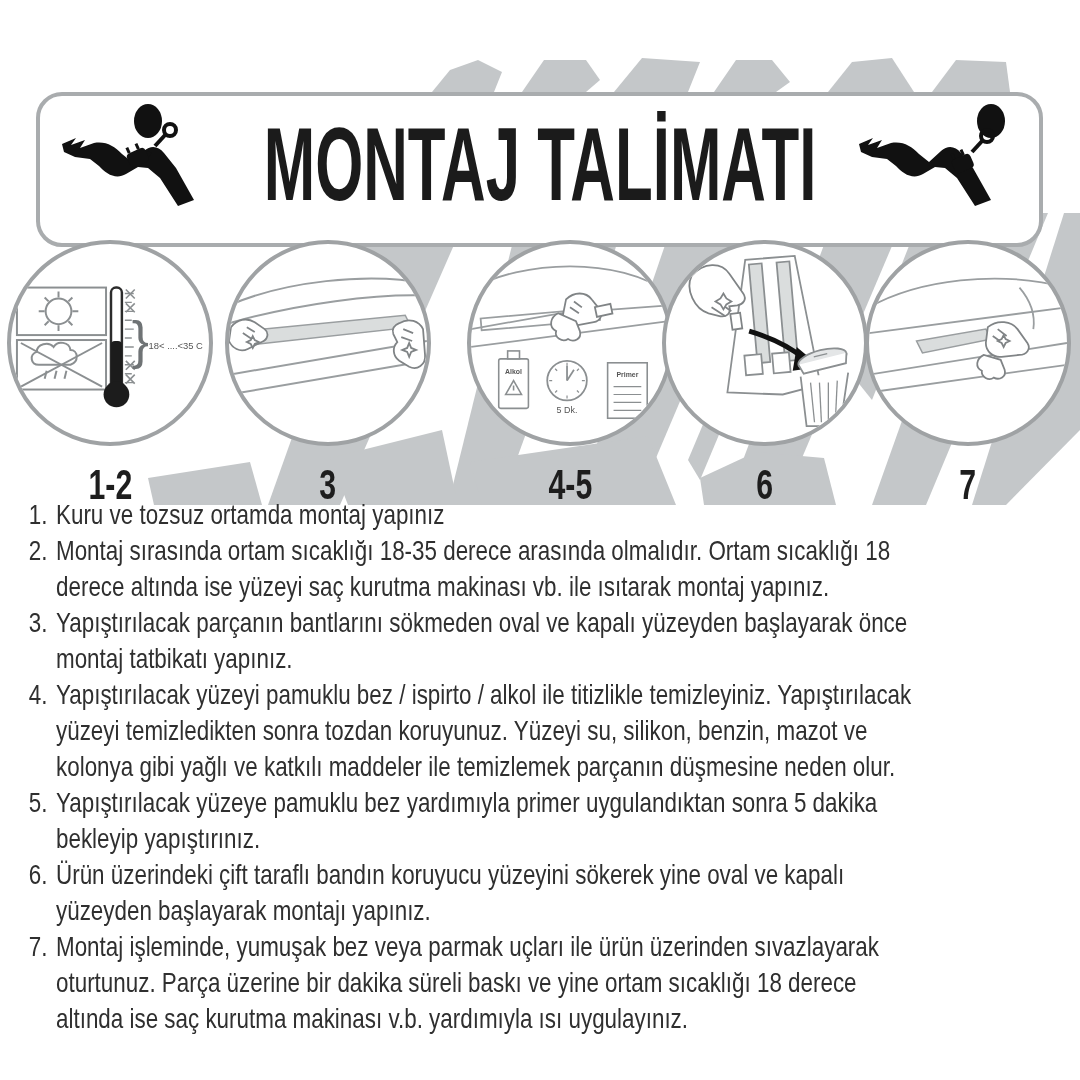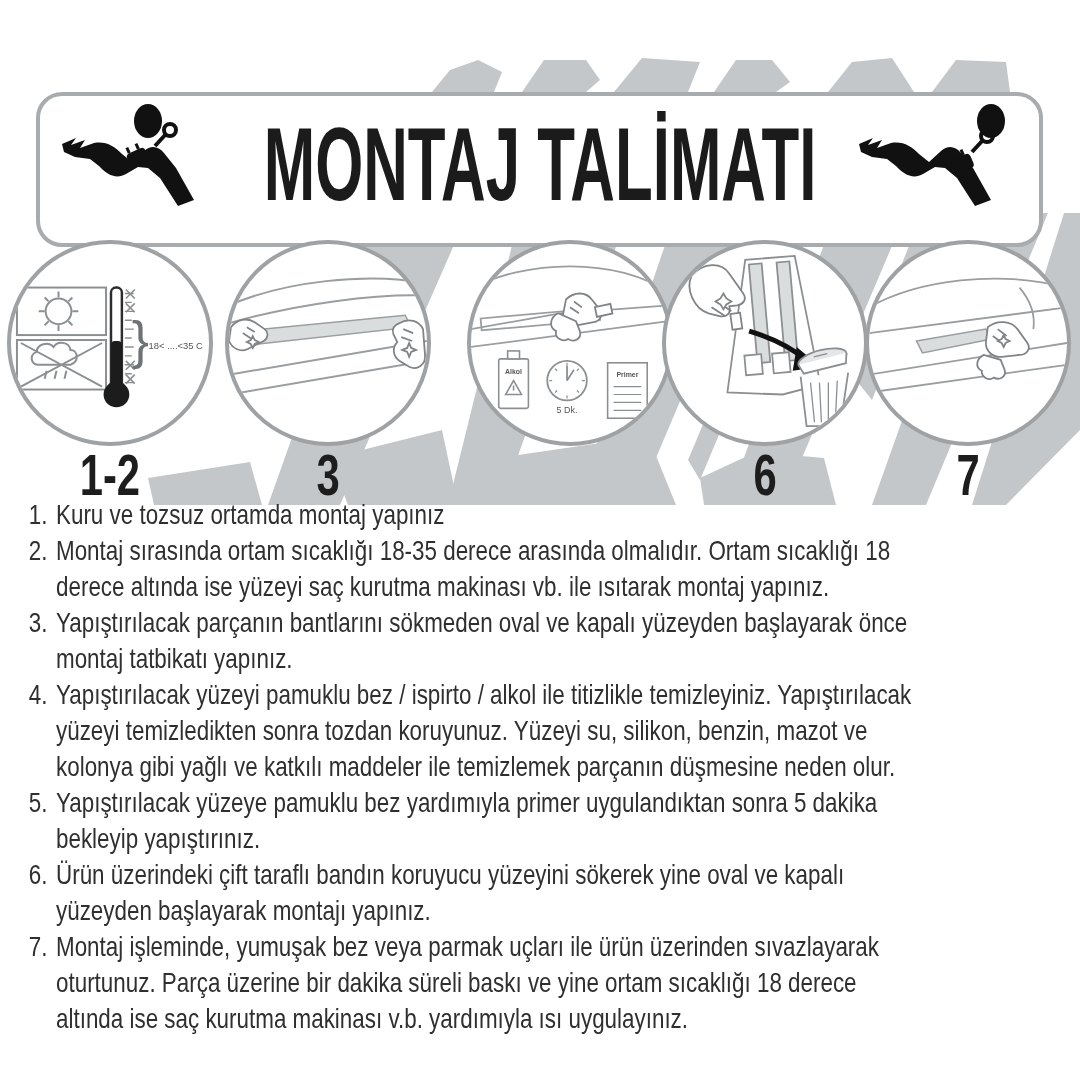--- a/index.html
+++ b/index.html
@@ -15,22 +15,22 @@
           font-weight:bold;font-size:103px;letter-spacing:0px;
           transform:translate(-50%,-54%) scaleX(0.60);}
   .banner-icon{position:absolute;top:4px;width:178px;height:112px;}
   .banner-icon.left{left:14px;}
   .banner-icon.right{right:10px;}
 
   
   .step{position:absolute;top:240px;width:206px;text-align:center;z-index:2;}
   .step-circle{width:206px;height:206px;border-radius:50%;border:4px solid #9fa2a4;box-sizing:border-box;
                background:#fff;overflow:hidden;}
-  .step-label{margin-top:3px;height:54px;line-height:52px;color:#1d1d1d;font-weight:bold;
-              font-size:58px;}
+  .step-label{margin-top:13px;height:54px;line-height:52px;color:#1d1d1d;font-weight:bold;
+              font-size:42px;}
   .step-label span{display:inline-block;transform:scaleX(0.72);transform-origin:center;}
 
   
   .instructions{position:absolute;left:12px;top:497px;width:1350px;z-index:2;
                 transform:scaleX(0.80);transform-origin:0 0;
                 font-size:28px;line-height:36px;color:#2f2f2f;}
   .item{position:relative;padding-left:55px;}
   .item .num{position:absolute;left:21px;top:0;}
   .item .txt{white-space:pre-line;display:block;}
 </style>
@@ -245,20 +245,21 @@
           <text x="158" y="134" font-size="7" text-anchor="middle" fill="#555" stroke="none" font-weight="bold" font-family="Liberation Sans, sans-serif">Primer</text>
           <g stroke-width="1.2">
             <line x1="144" y1="144" x2="172" y2="144"></line>
             <line x1="144" y1="152" x2="172" y2="152"></line>
             <line x1="144" y1="160" x2="172" y2="160"></line>
             <line x1="144" y1="168" x2="172" y2="168"></line>
           </g>
         </g>
       </svg>
     </div>
+    <div class="step-label"><span>4-5</span></div>
   </div>
 
   <div class="step" style="left:662px;">
     <div class="step-circle">
       <svg width="198" height="198" viewBox="0 0 200 200">
 
         <g stroke="#8b8f91" stroke-width="1.8" fill="#fff">
           <path d="M62,150 L80,16 L130,12 L156,142 L118,152 Z"></path>
           <rect x="88" y="20" width="13" height="100" transform="rotate(-5 94 70)" fill="#dadddd"></rect>
           <rect x="116" y="18" width="13" height="100" transform="rotate(-5 122 68)" fill="#dadddd"></rect>

